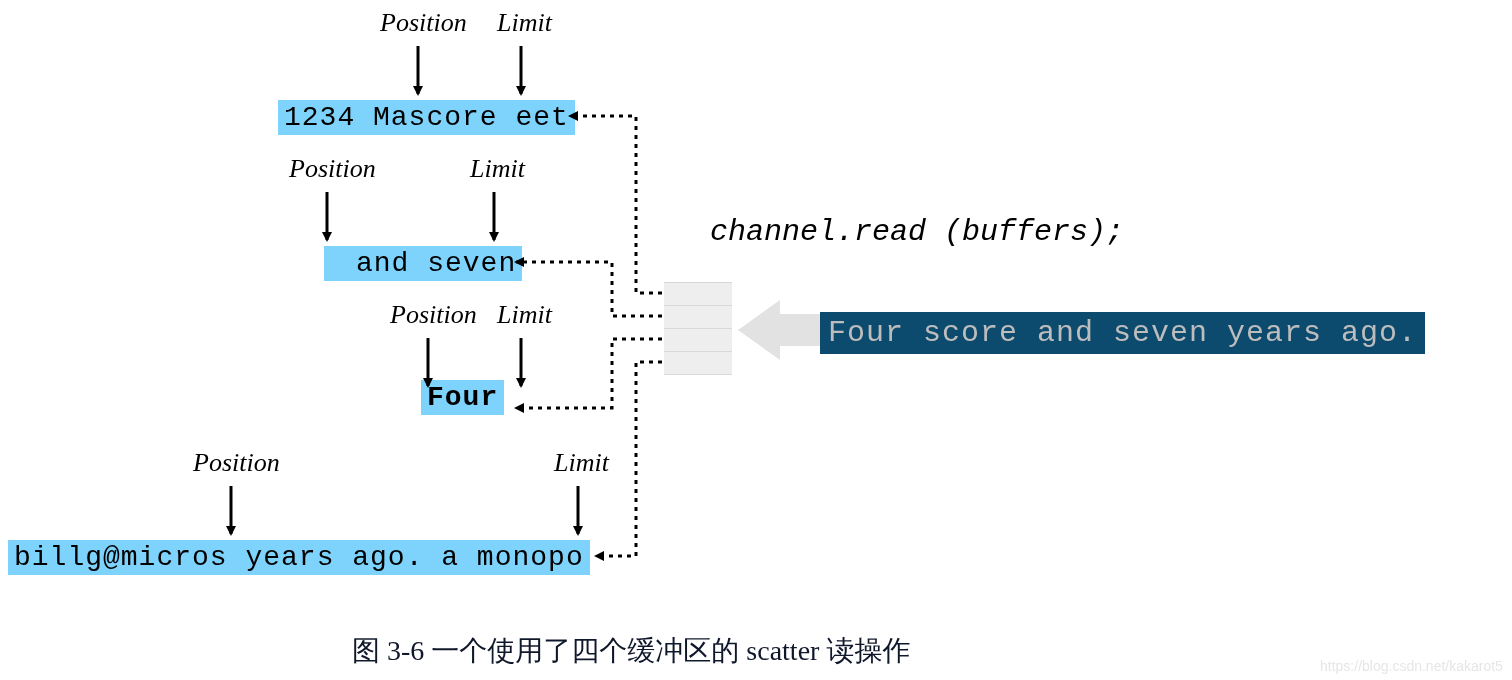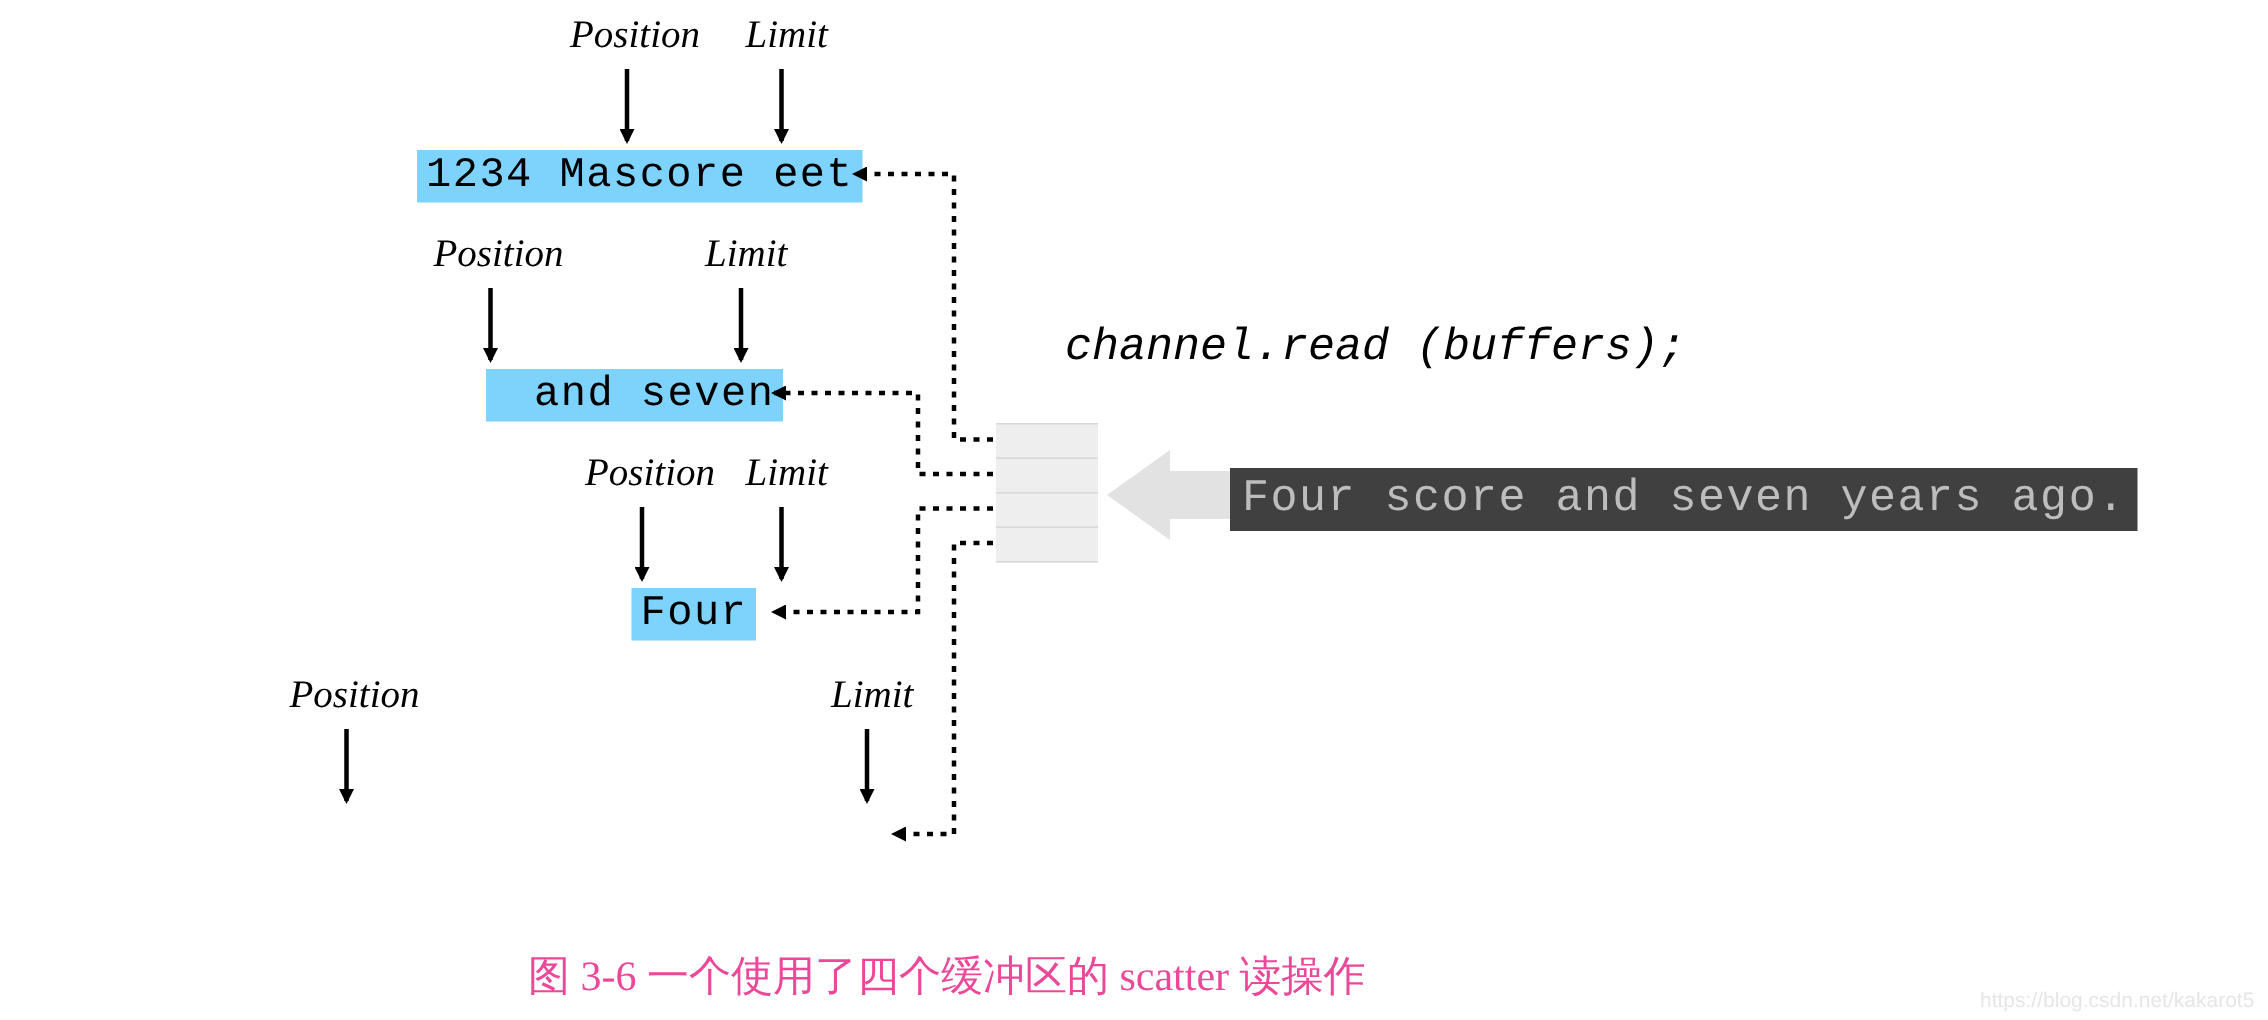--- a/index.html
+++ b/index.html
@@ -38,30 +38,30 @@
     font-family: "Courier New", monospace;
     font-style: italic;
     font-size: 30px;
     color: #000;
   }
   .input-text {
     position: absolute;
     font-family: "Courier New", monospace;
     font-size: 30px;
     color: #bdbdbd;
-    background: #404040;
+    background: #0c4a6e;
     padding: 4px 8px;
     letter-spacing: 1px;
     white-space: pre;
   }
   .caption {
     position: absolute;
     font-family: "SimSun","Songti SC","Times New Roman",serif;
     font-size: 28px;
-    color: #ec4899;
+    color: #0f172a;
   }
   .watermark {
     position: absolute;
     font-family: Arial, sans-serif;
     font-size: 14px;
     color: #e6e6e6;
     margin-left: 12px;
   }
   .array-slot {
     position: absolute;
@@ -87,24 +87,25 @@
   <div class="label" style="left:380px; top:8px;">Position</div>
   <div class="label" style="left:497px; top:8px;">Limit</div>
   <div class="buffer-box" style="left:278px; top:100px;">1234 Mascore eet</div>
 
   <div class="label" style="left:289px; top:154px;">Position</div>
   <div class="label" style="left:470px; top:154px;">Limit</div>
   <div class="buffer-box" style="left:324px; top:246px;padding-left:32px;">and seven</div>
 
   <div class="label" style="left:390px; top:300px;">Position</div>
   <div class="label" style="left:497px; top:300px;">Limit</div>
-  <div class="buffer-box" style="left:421px; top:392px;">Four</div>
+  <div class="buffer-box" style="left:421px; top:380px;font-weight:bold;">Four</div>
 
   <div class="label" style="left:193px; top:448px;">Position</div>
   <div class="label" style="left:554px; top:448px;">Limit</div>
+  <div class="buffer-box" style="left:8px; top:540px;">billg@micros years ago. a monopo</div>
 
   <div class="code-line" style="left:710px; top:194px;margin-top:21px;">channel.read (buffers);</div>
 
   <div class="array-slot" style="left:664px; top:282px;"></div>
   <div class="array-slot" style="left:664px; top:305px;"></div>
   <div class="array-slot" style="left:664px; top:328px;"></div>
   <div class="array-slot" style="left:664px; top:351px;"></div>
 
   <div class="input-text" style="left:820px; top:312px;">Four score and seven years ago.</div>
 

